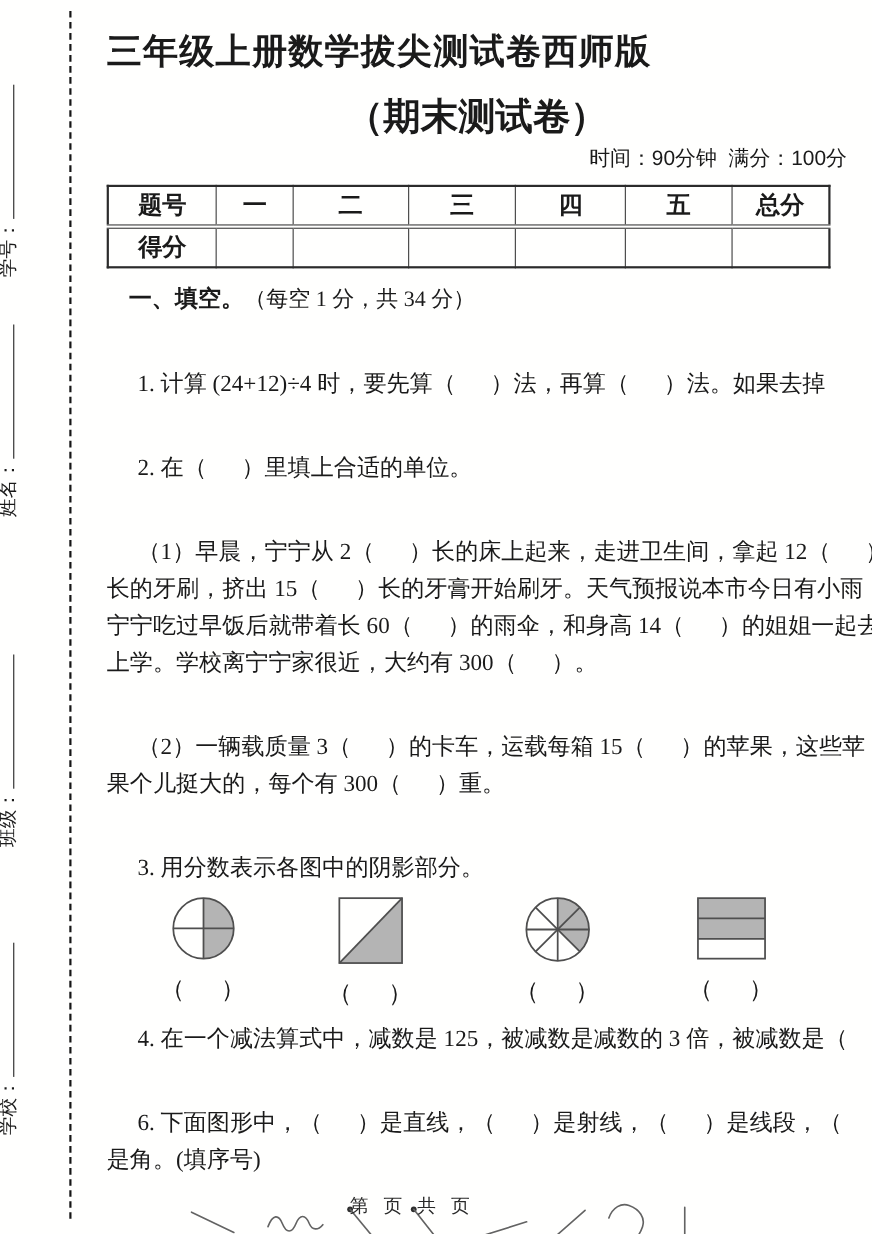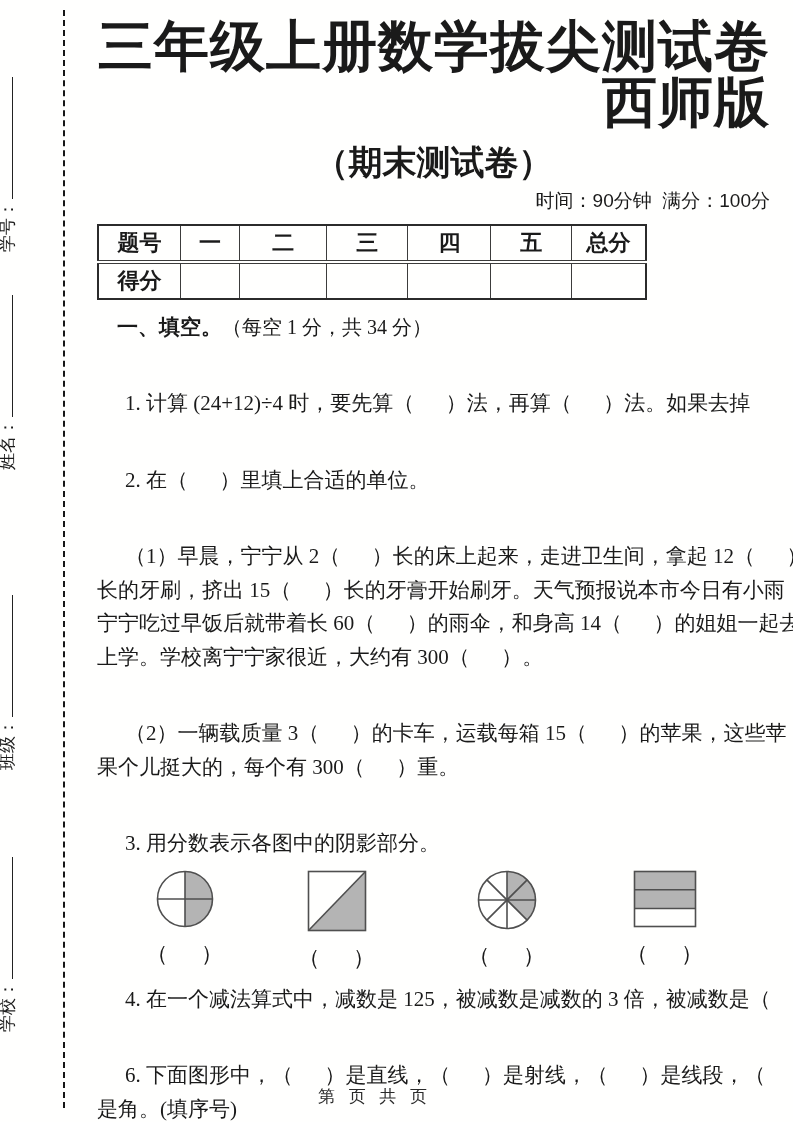--- a/index.html
+++ b/index.html
@@ -16,28 +16,28 @@
     white-space:nowrap; font-size:17px; transform-origin:0 100%;
     transform:rotate(-90deg); }
   .seal-group .wline { display:inline-block; width:122px; height:5px;
     border-bottom:1.5px solid #222; margin-left:2px; }
   .sg-id     { top:228px; }
   .sg-name   { top:446px; }
   .sg-class  { top:746px; }
   .sg-school { top:1008px; }
   
   .content { position:absolute; left:97px; top:0; width:673px; }
-  .title { margin-top:18px; text-align:right; font-size:55px; line-height:56px;
+  .title { margin-top:18px; text-align:left; font-size:32px; line-height:56px;
     font-weight:bold; font-family:"Liberation Sans","DejaVu Sans",sans-serif; letter-spacing:1px; }
   .subtitle { margin-top:12px; text-align:center; font-size:34px; line-height:40px;
     font-weight:bold; font-family:"Liberation Sans","DejaVu Sans",sans-serif; }
   .meta { margin-top:8px; margin-bottom:6px; text-align:right; font-size:19px;
     line-height:22px; font-family:"Liberation Sans","DejaVu Sans",sans-serif; white-space:pre; }
   
-  table.score { border-collapse:collapse; width:550px; margin-top:12px;
+  table.score { border-collapse:collapse; width:658px; margin-top:12px;
     border:2.5px solid #2b2b2b; }
   table.score td { border:1.5px solid #3c3c3c; text-align:center; font-size:22px;
     font-weight:bold; height:37px; }
   table.score tr.hdr td { border-bottom:4px double #3c3c3c; }
   
   .heading { margin-top:10px; font-size:21px; line-height:34px; white-space:pre; }
   .heading .hb { font-weight:bold;margin-left:20px; }
   .heading .hn { font-size:20px; }
   .line { font-size:21px; line-height:33.5px; white-space:pre; }
   .line.ind { padding-left:28px;margin-top:43px; }

